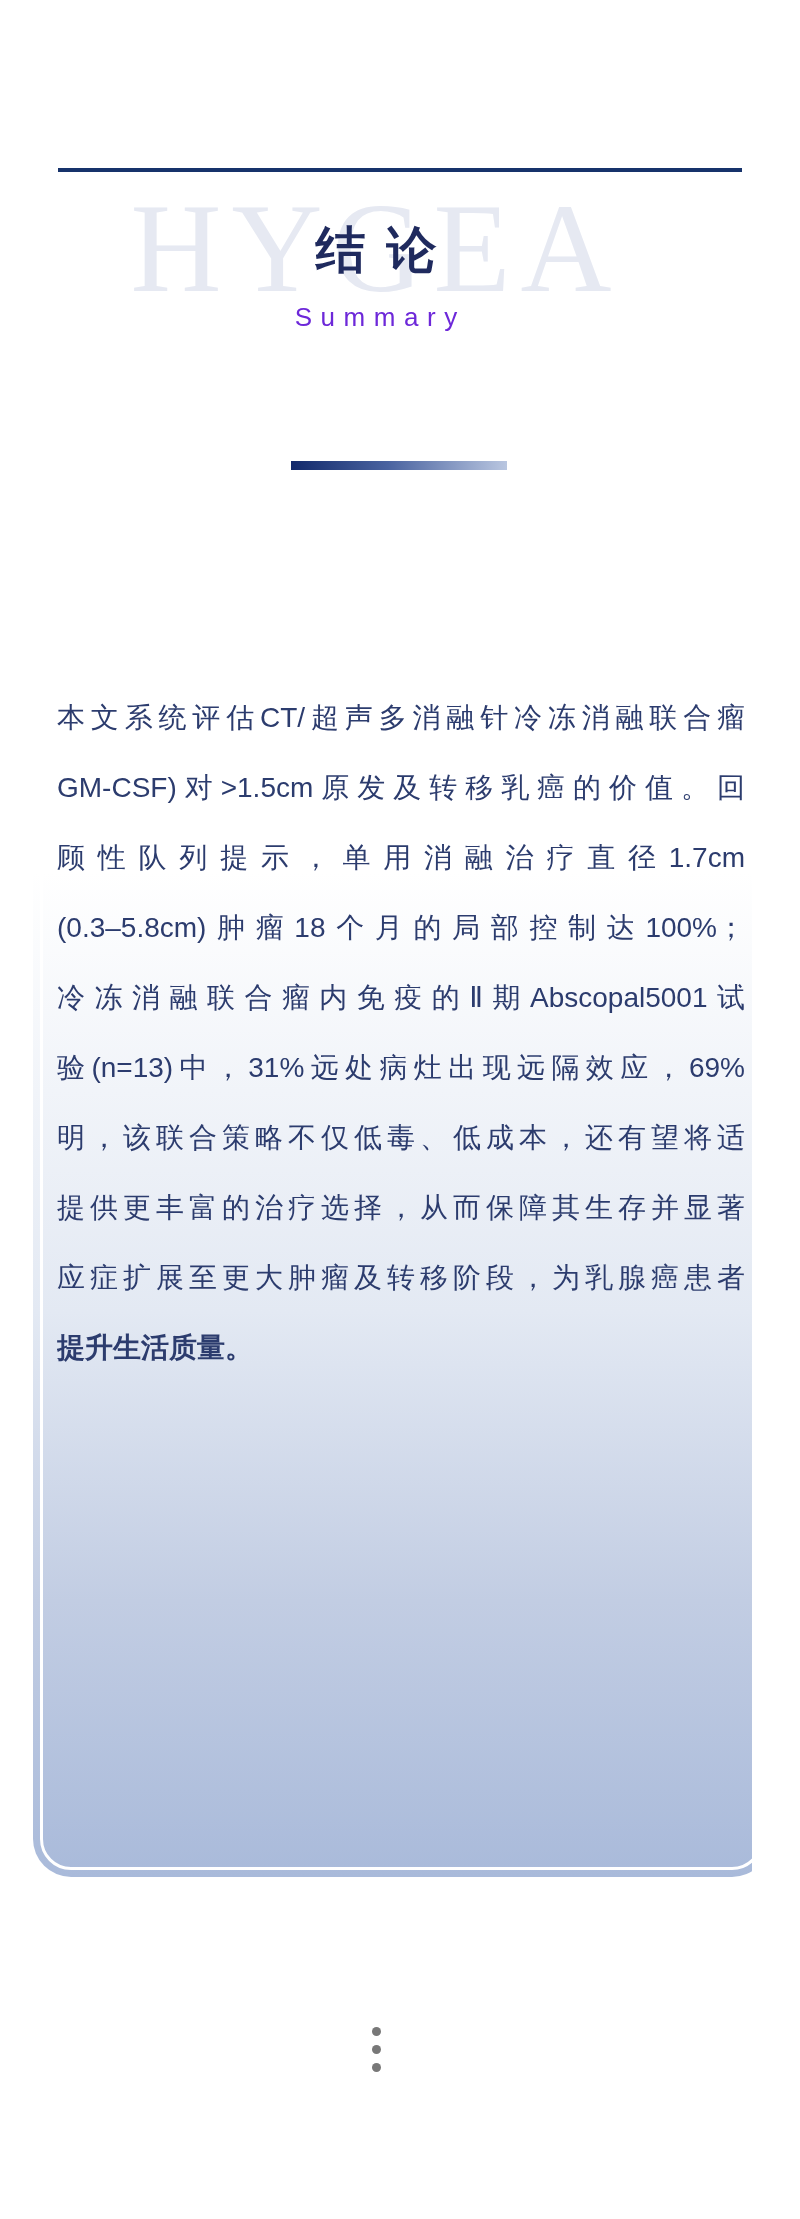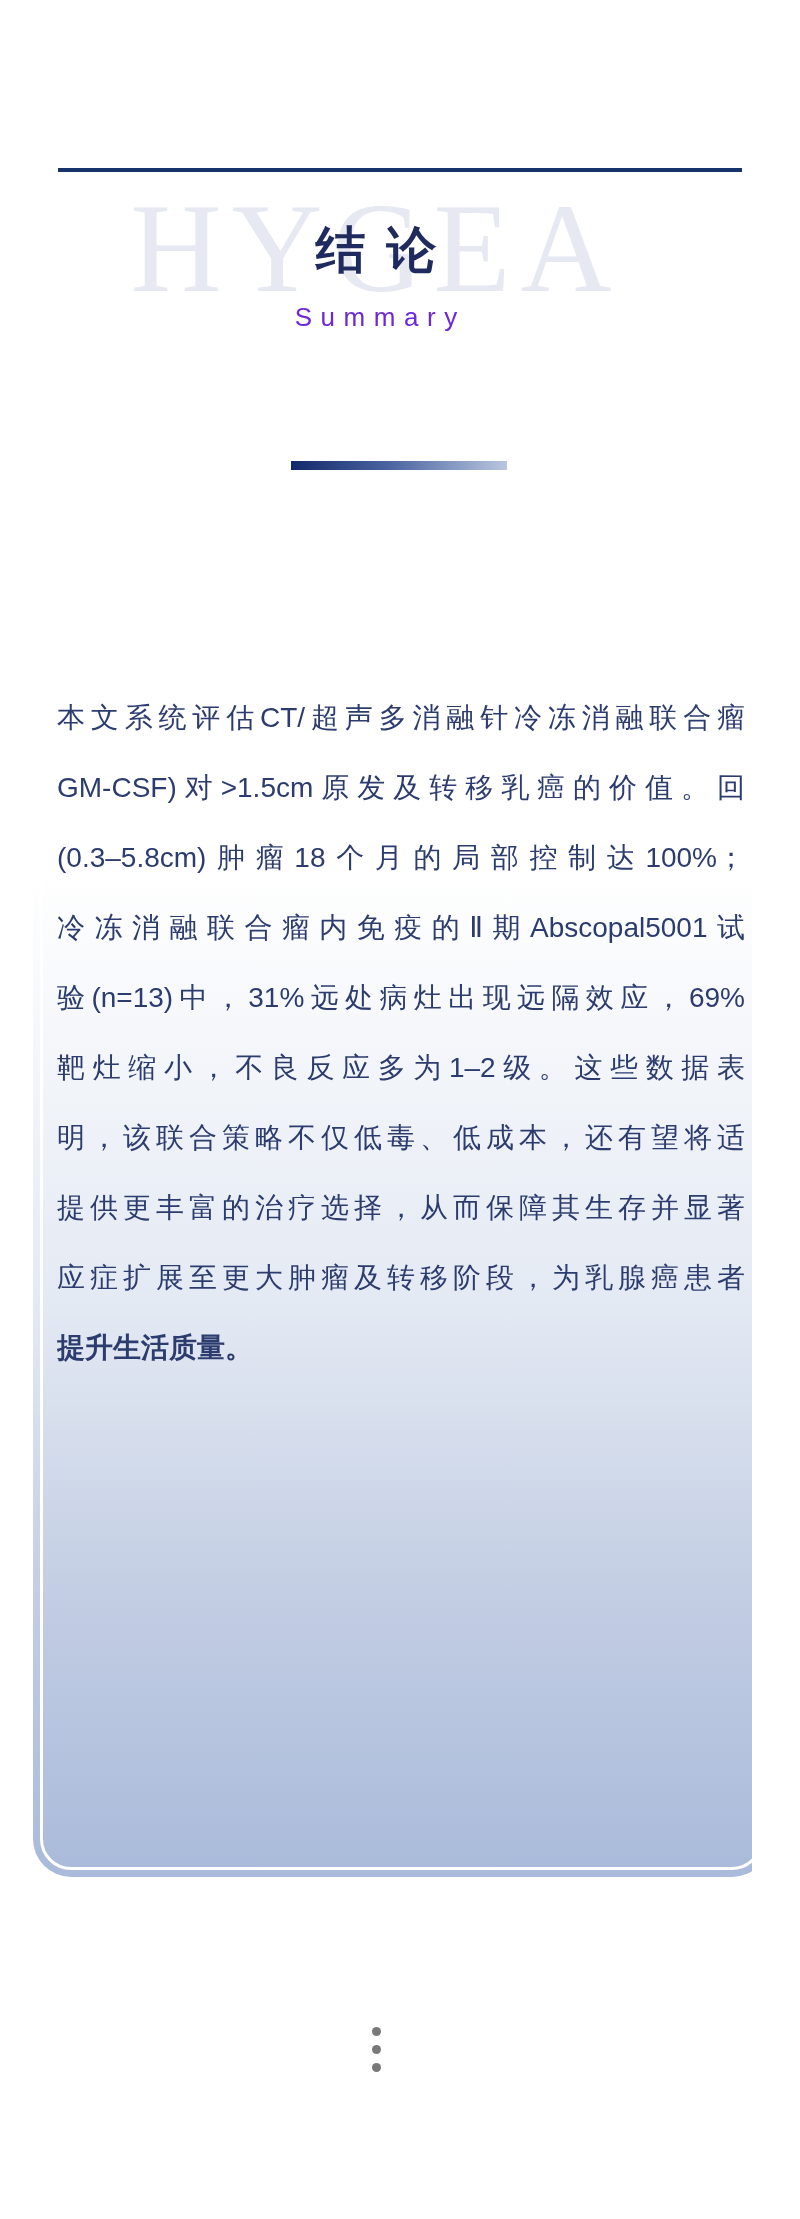--- a/index.html
+++ b/index.html
@@ -83,24 +83,24 @@
     <div class="subtitle">Summary</div>
   </div>
 
   <div class="grad-bar"></div>
 
   <div class="card">
     <div class="card-inner-border"></div>
     <div class="card-text">
       <div class="tline">本文系统评估CT/超声多消融针冷冻消融联合瘤</div>
       <div class="tline">GM-CSF)对&gt;1.5cm原发及转移乳癌的价值。回</div>
+      <div class="tline">顾性队列提示，单用消融治疗直径1.7cm</div>
       <div class="tline">(0.3–5.8cm)肿瘤18个月的局部控制达100%；</div>
       <div class="tline">冷冻消融联合瘤内免疫的Ⅱ期Abscopal5001试</div>
       <div class="tline">验(n=13)中，31%远处病灶出现远隔效应，69%</div>
-      <div class="tline">靶灶缩小，不良反应多为1–2级。这些数据表</div>
       <div class="tline">明，该联合策略不仅低毒、低成本，还有望将适</div>
       <div class="tline">提供更丰富的治疗选择，从而保障其生存并显著</div>
       <div class="tline">应症扩展至更大肿瘤及转移阶段，为乳腺癌患者</div>
       <div class="tline last">提升生活质量。</div>
     </div>
   </div>
 
   <div class="more-dots">
     <span class="dot"></span>
     <span class="dot"></span>

